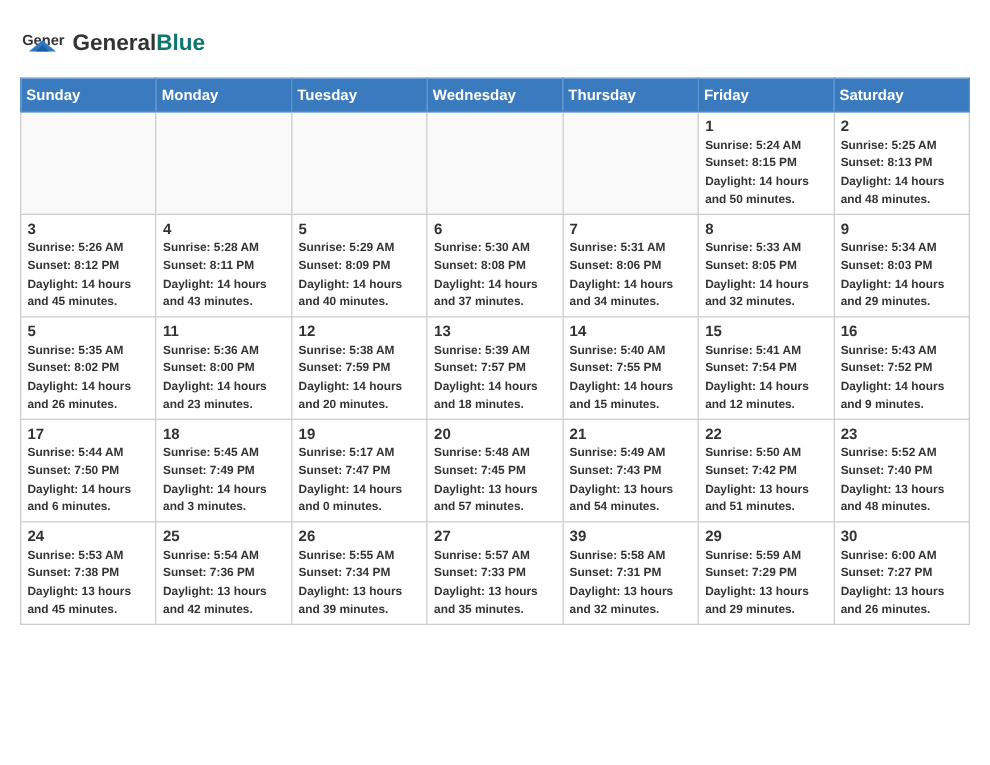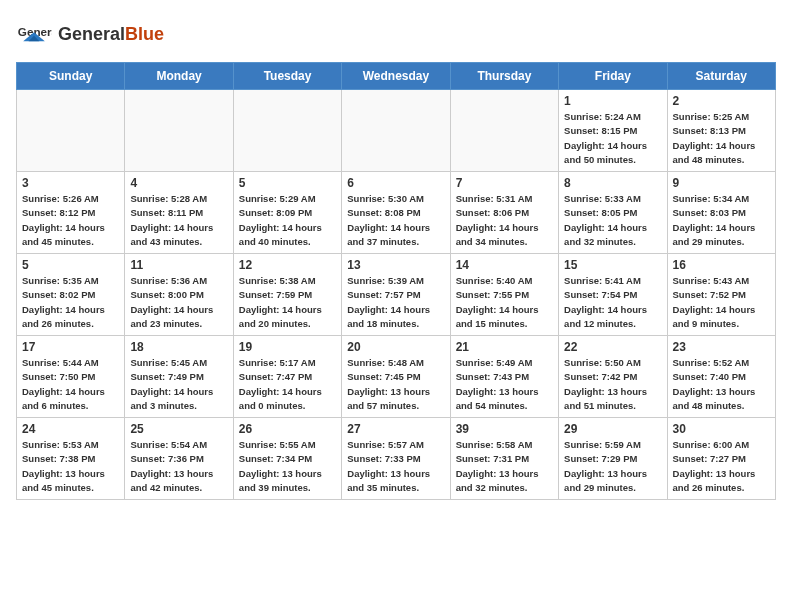--- a/index.html
+++ b/index.html
@@ -49,21 +49,21 @@
       width: 100%;
       border-collapse: collapse;
       border: 1px solid #ccc;
     }
     .calendar-table th {
       background-color: #3a7abf;
       color: #fff;
       font-size: 12px;
       font-weight: bold;
       padding: 6px 4px;
-      text-align: center;
+      text-align: left;
       border: 1px solid #5592cc;
     }
     .calendar-table td {
       vertical-align: top;
       border: 1px solid #ccc;
       padding: 4px 5px;
       font-size: 10px;
       color: #333;
       width: calc(100% / 7);
       min-height: 70px;
@@ -90,21 +90,21 @@
 
 <div class="header-area">
   <div class="logo">
     <svg class="logo-icon" viewBox="0 0 40 40" xmlns="http://www.w3.org/2000/svg">
       <text x="2" y="22" font-size="13" font-weight="bold" fill="#333">General</text>
       <polygon points="8,28 20,18 32,28" fill="#2b79c2"></polygon>
       <polygon points="14,28 20,22 26,28" fill="#1a5fa0"></polygon>
     </svg>
     <div>
       <div class="logo-text">
-        <span>General</span><span style="color:#c2410c">Blue</span>
+        <span>General</span><span style="color:#0f766e">Blue</span>
       </div>
     </div>
   </div>
   <div class="title-area">
     <div class="month-title"></div>
     <div class="location-title"></div>
   </div>
 </div>
 
 <table class="calendar-table">

